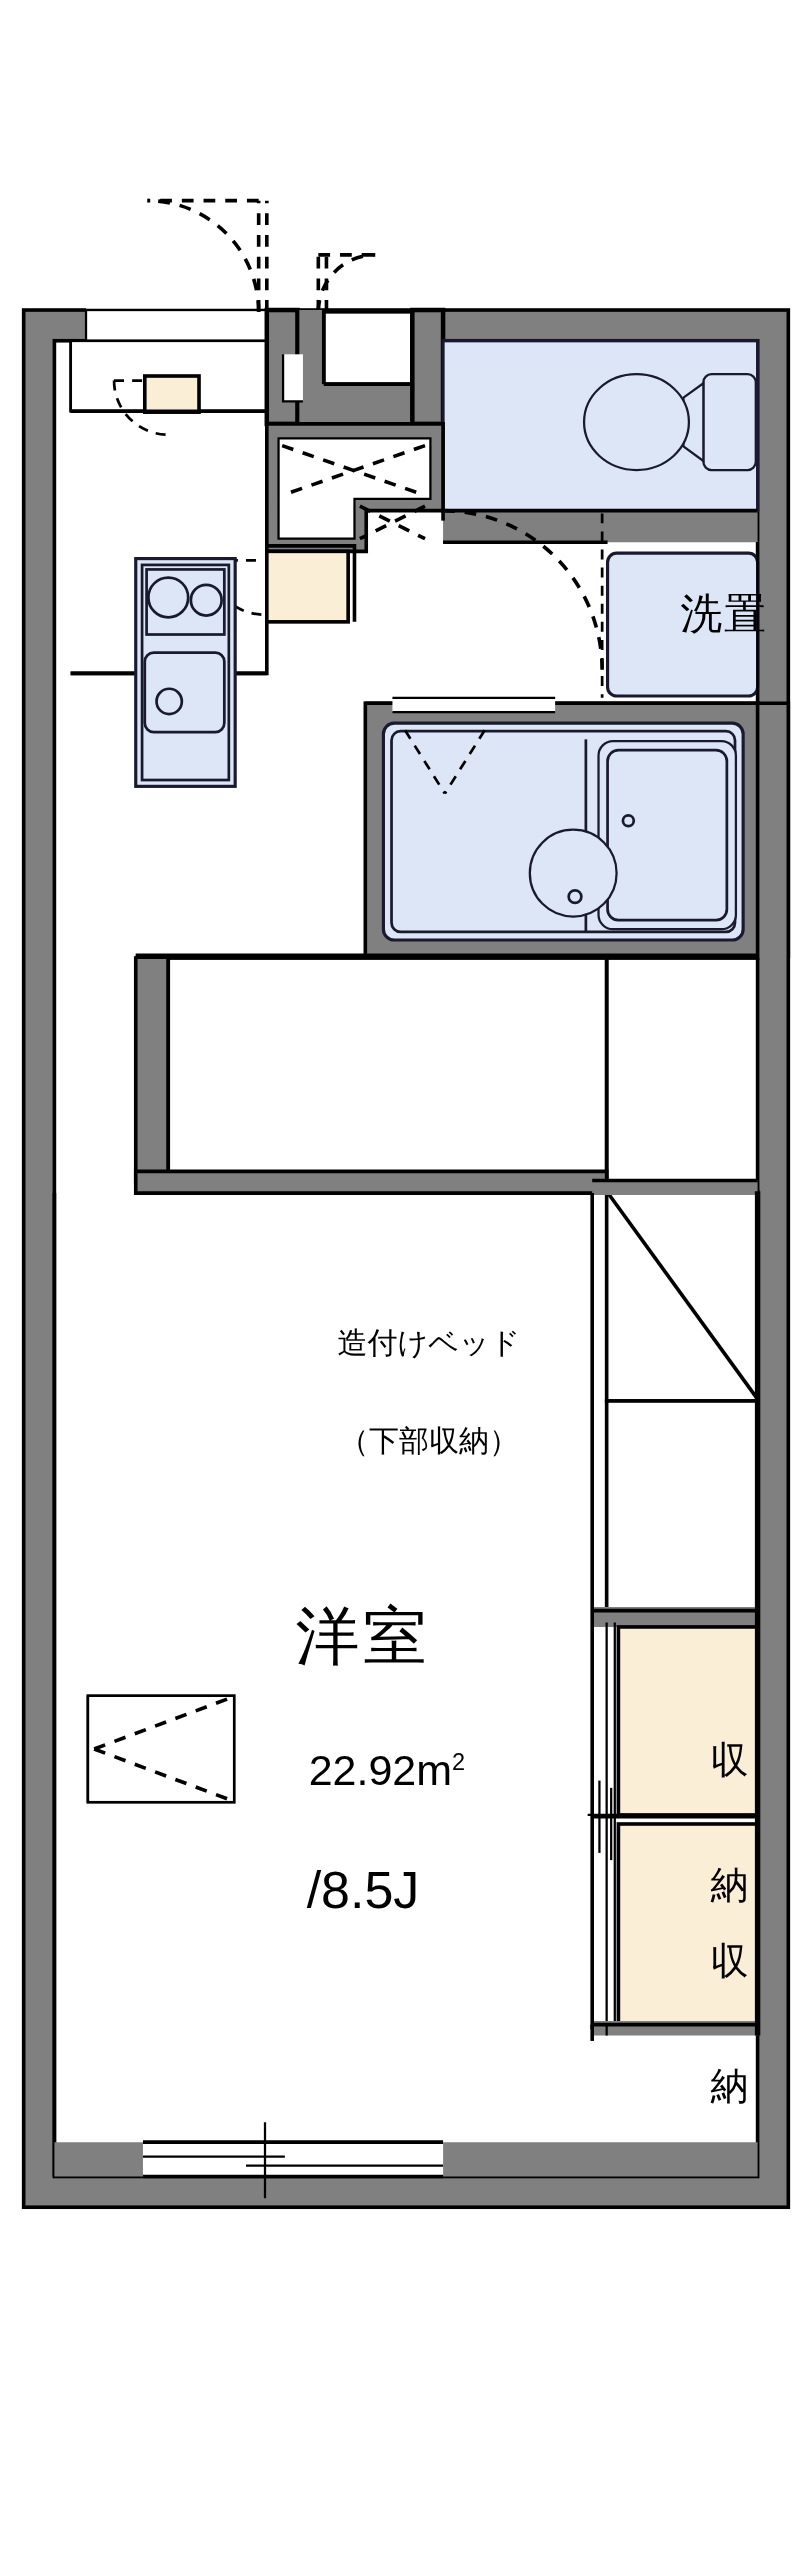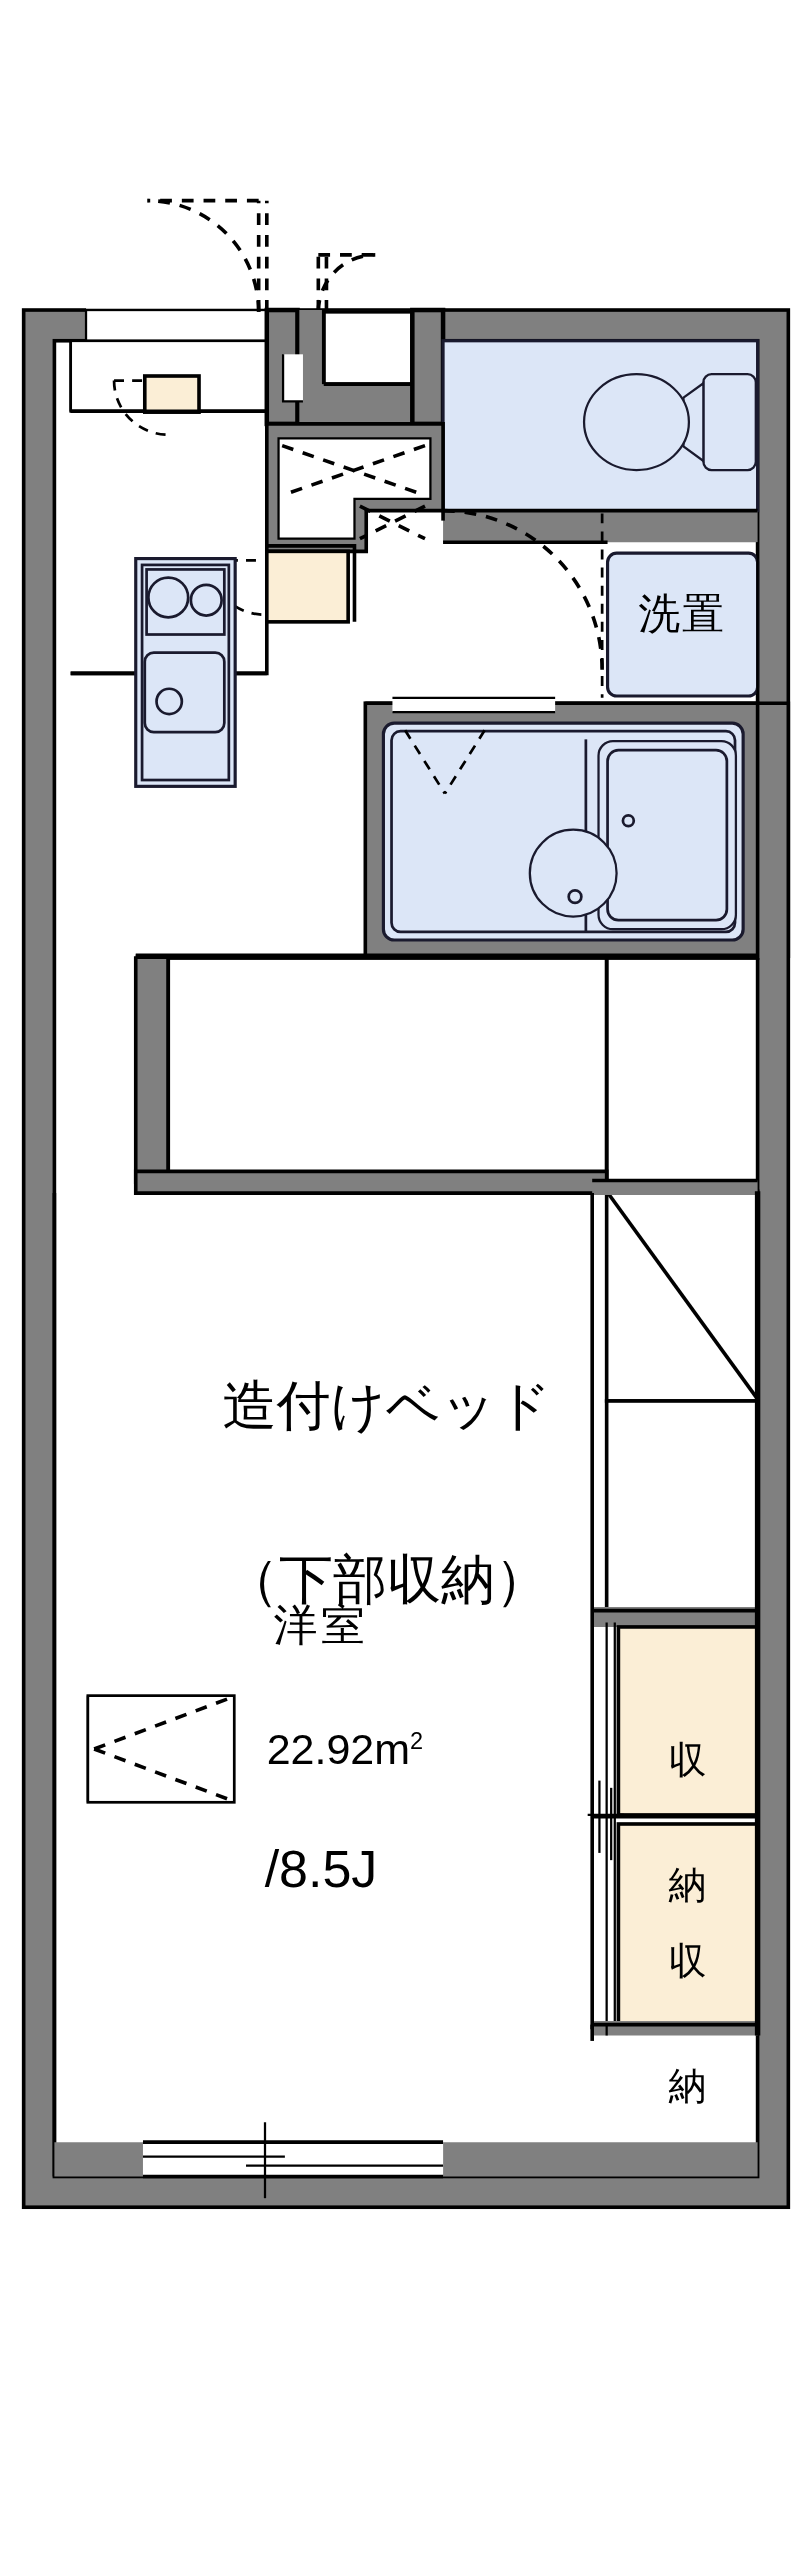--- a/index.html
+++ b/index.html
@@ -3,21 +3,21 @@
 <meta charset="utf-8">
 <style>
   html,body{margin:0;padding:0;background:#fff;}
   body{
     width:812px;height:2576px;
     font-family:"Liberation Sans","DejaVu Sans",sans-serif;
     overflow:hidden;
   }
   #plan{position:relative;width:812px;height:2576px;background:#ffffff;}
   #plan svg{position:absolute;left:0;top:0;}
-  .lbl{position:absolute;color:#000;line-height:1.05;white-space:pre;}
+  .lbl{position:absolute;color:#000;line-height:1.05;white-space:pre;margin-left:42px;}
   .lbl.center{text-align:center;}
 </style>
 </head>
 <body>
 
 <div id="plan">
 
 <svg width="812" height="2576" viewBox="0 0 898 2850">
   <defs>
     <style>
@@ -217,27 +217,27 @@
   <path class="ln-t" d="M272,2396 H490"></path>
   <path class="ln-t" d="M293,2348 V2432"></path>
 
   <path class="ln" d="M655,2240 V2258"></path>
   <path class="ln-t" d="M671,2240 V2252"></path>
 
   <path class="ln-h" d="M838,1318 V2252"></path>
 
 </svg>
 
-<div class="lbl center" style="left:168px;top:1264px;width:438px;font-size:54px;">
+<div class="lbl center" style="left:168px;top:1264px;width:438px;font-size:30px;">
   <div>造付けベッド</div>
   <div style="margin-top:3.6px;">（下部収納）</div>
 </div>
 
 <div class="lbl center" style="left:163px;top:1573px;width:316px;">
-  <div style="font-size:44px;letter-spacing:3.6px;font-family:Liberation Serif, serif;">洋室</div>
+  <div style="font-size:64px;letter-spacing:3.6px;">洋室</div>
   <div style="font-size:43px;margin-top:1.8px;">
     <span>22.92m</span><sup style="font-size:23.5px;">2</sup>
   </div>
   <div style="font-size:52px;margin-top:-5.4px;">/8.5J</div>
 </div>
 
 <div class="lbl center" style="left:607px;top:592px;width:150px;font-size:42px;letter-spacing:1.8px;">洗置</div>
 
 <div class="lbl center" style="left:618px;top:1661px;width:139px;font-size:38px;">
   <div>収</div>

